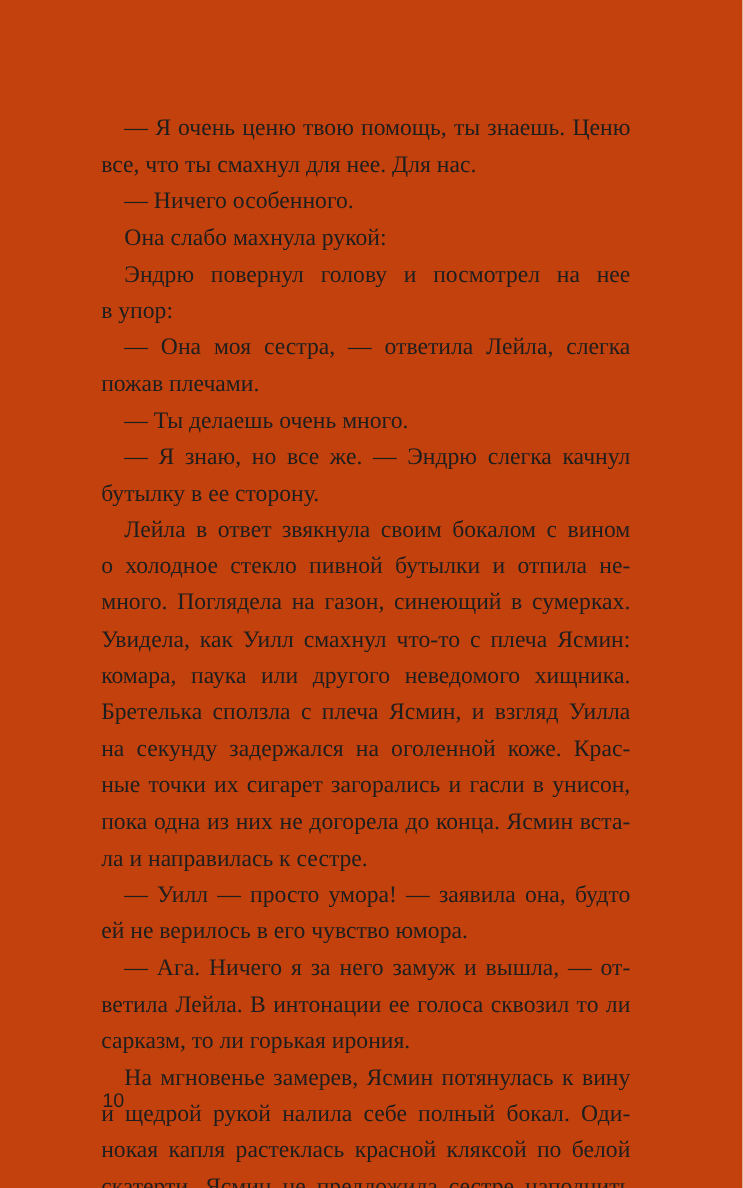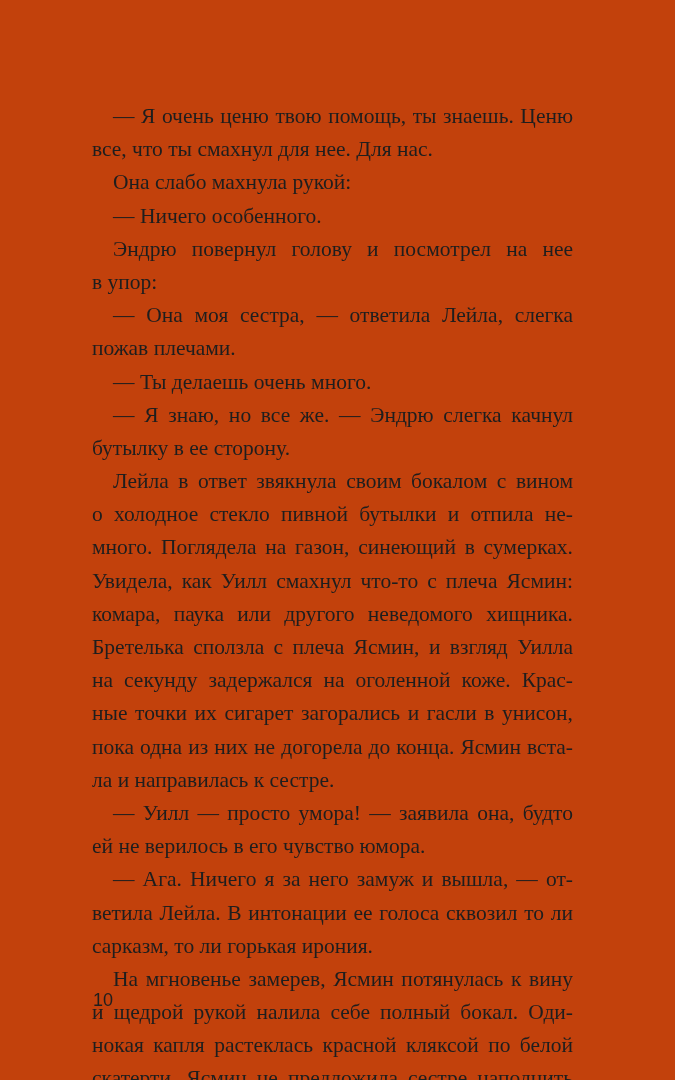--- a/index.html
+++ b/index.html
@@ -54,24 +54,24 @@
 </head>
 <body>
 
 <div class="page">
   <div class="text-block" id="text-block">
       <div class="paragraph">
         <span class="line indent justify">— Я очень ценю твою помощь, ты знаешь. Ценю</span>
         <span class="line">все, что ты смахнул для нее. Для нас.</span>
       </div>
       <div class="paragraph">
-        <span class="line indent">Она слабо махнула рукой:</span>
+        <span class="line indent">— Ничего особенного.</span>
       </div>
       <div class="paragraph">
-        <span class="line indent">— Ничего особенного.</span>
+        <span class="line indent">Она слабо махнула рукой:</span>
       </div>
       <div class="paragraph">
         <span class="line indent justify">Эндрю повернул голову и посмотрел на нее</span>
         <span class="line">в упор:</span>
       </div>
       <div class="paragraph">
         <span class="line indent justify">— Она моя сестра, — ответила Лейла, слегка</span>
         <span class="line">пожав плечами.</span>
       </div>
       <div class="paragraph">

